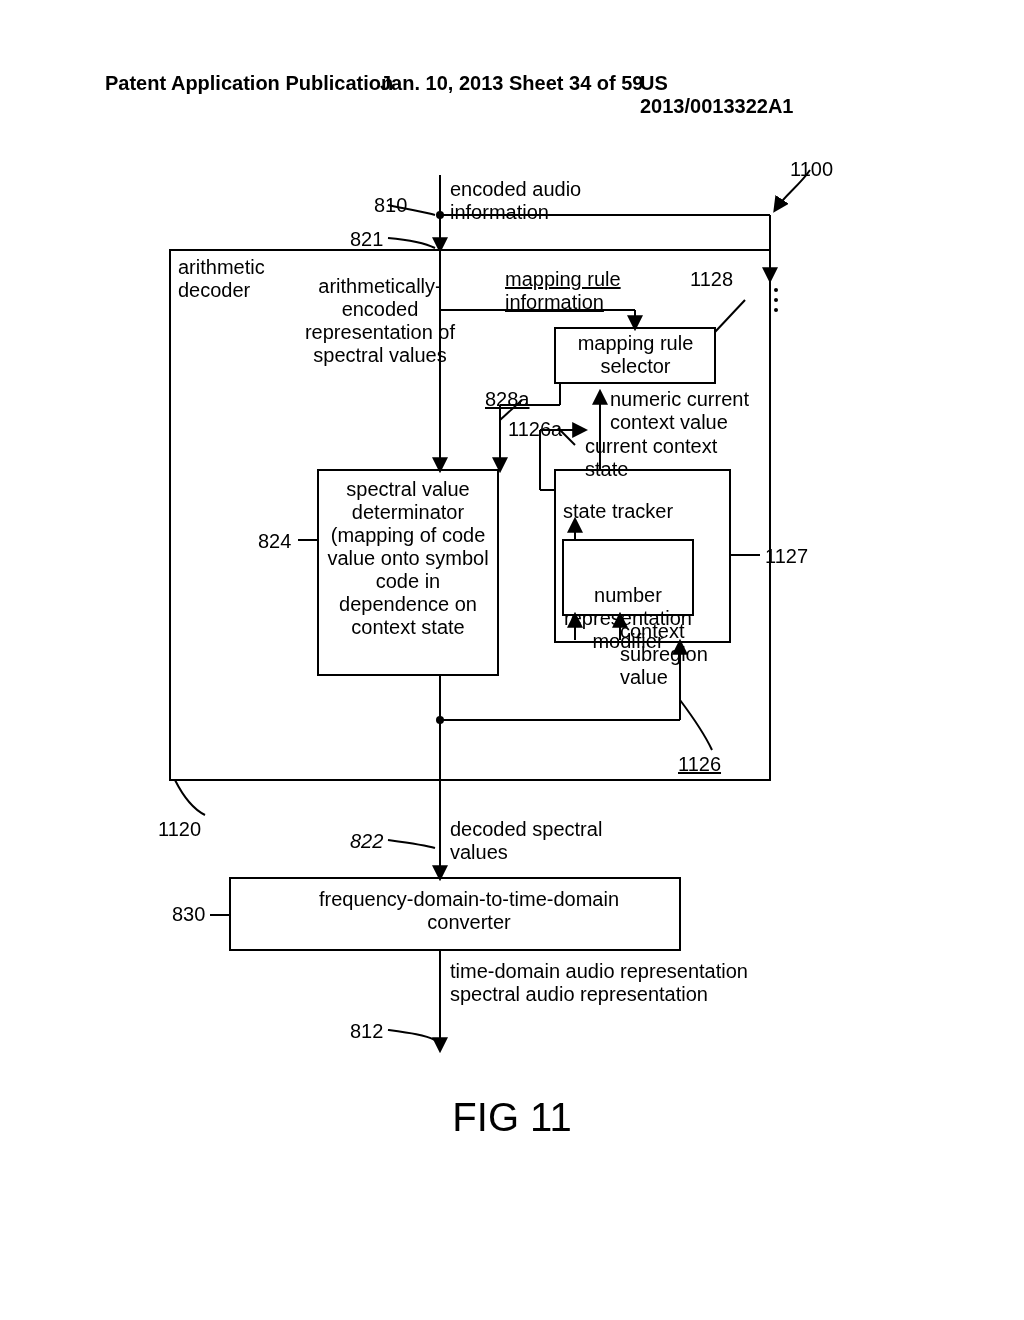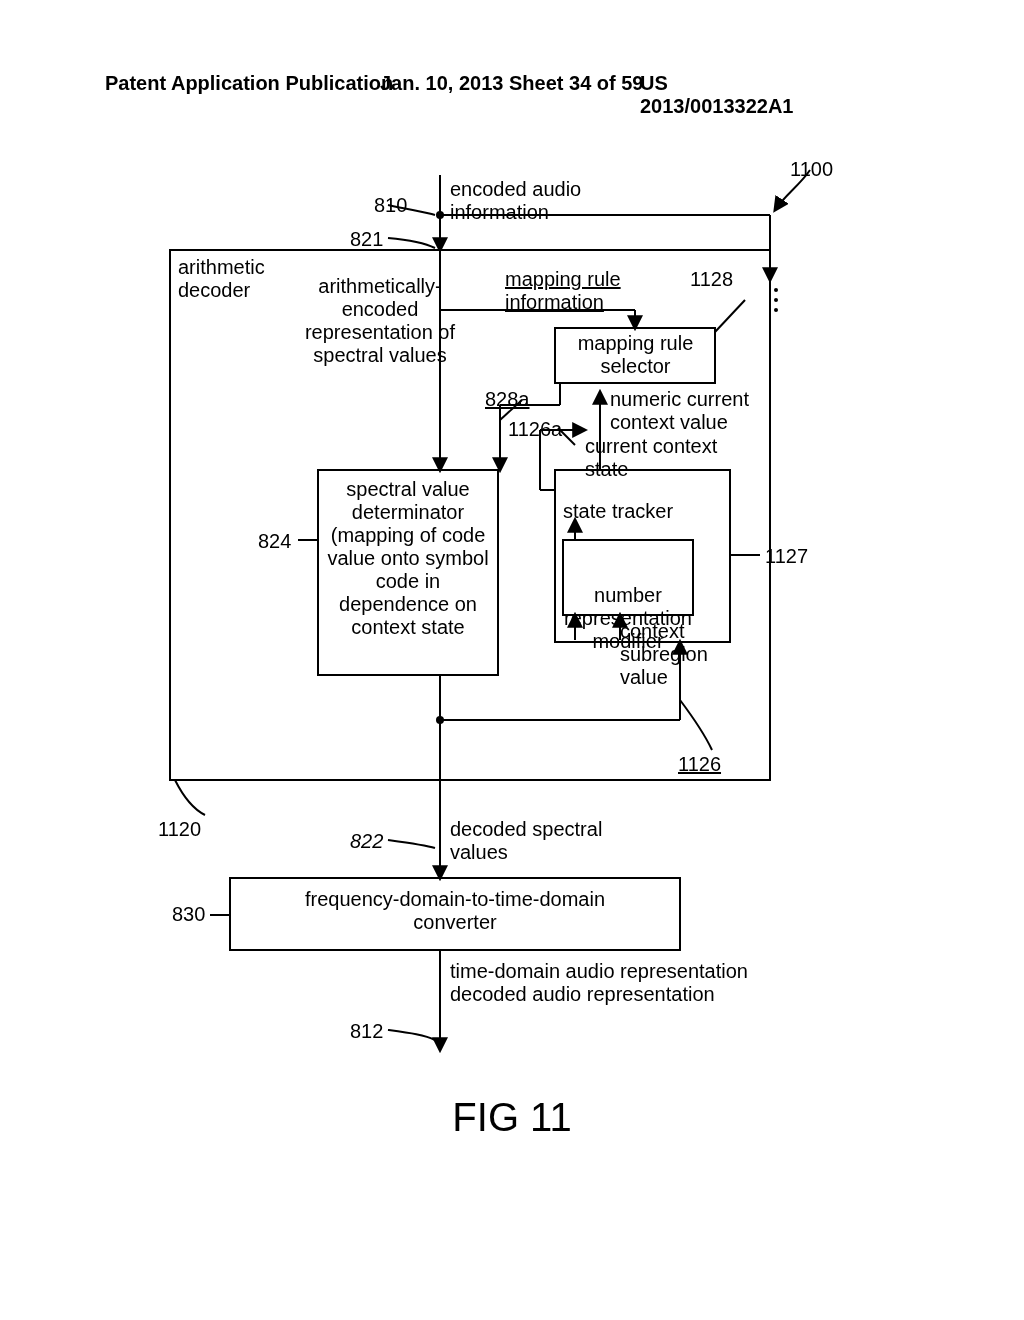--- a/index.html
+++ b/index.html
@@ -220,25 +220,25 @@
   <div class="lbl underline" style="left:678px; top:753px;">1126</div>
 
   <div class="lbl" style="left:158px; top:818px;">1120</div>
   <div class="lbl" style="left:350px; top:830px;font-style:italic;">822</div>
 
   <div class="lbl left" style="left:450px; top:818px;">decoded spectral
 values</div>
 
   <div class="lbl" style="left:172px; top:903px;">830</div>
 
-  <div class="lbl" style="left:230px; top:888px; width:450px;">frequency-domain-to-time-domain
+  <div class="lbl" style="left:244px; top:888px; width:450px;">frequency-domain-to-time-domain
 converter</div>
 
   <div class="lbl left" style="left:450px; top:960px;">time-domain audio representation
-decoded audio representation</div>
+spectral audio representation</div>
 
   <div class="lbl" style="left:350px; top:1020px;">812</div>
 
   <div class="lbl" style="left:790px; top:158px;">1100</div>
 
   <div class="figcap">FIG 11</div>
 
 </div>
 
 </body></html>

